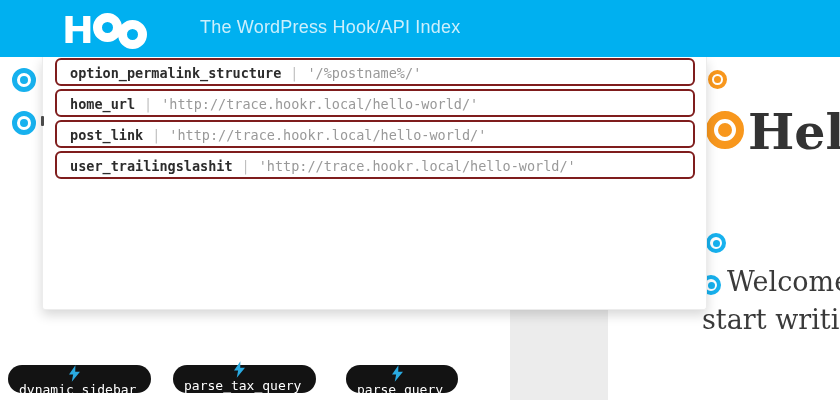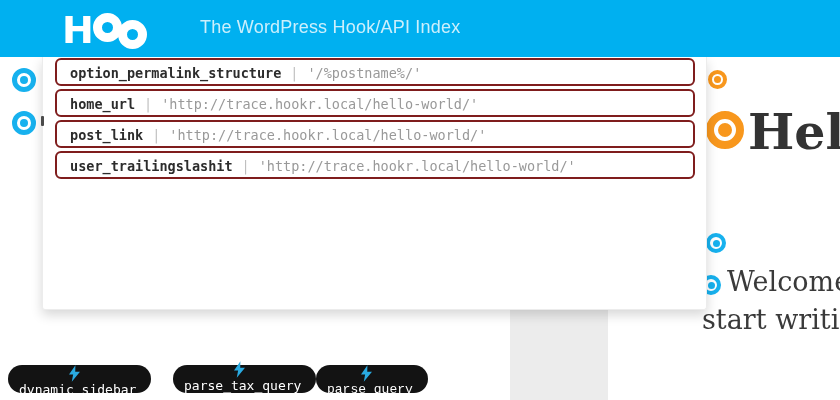--- a/index.html
+++ b/index.html
@@ -49,21 +49,21 @@
   .gray-col{position:absolute;left:510px;top:308px;width:98px;height:92px;background:#ececec;z-index:0;}
   .tick{position:absolute;left:41px;top:116px;width:3px;height:10px;background:#4a4a4a;
         border-radius:1px;z-index:6;}
 
   
   .badge{position:absolute;top:365px;height:28px;box-sizing:border-box;border-radius:14px;
         background:#131313;color:#fff;display:inline-flex;align-items:center;
         padding:0 15px 0 11px;font-family:"DejaVu Sans Mono",monospace;font-size:13px;
         cursor:pointer;z-index:2;flex-direction:column;}
   .badge .bolt{margin-right:6px;display:inline-flex;}
-  .b1{left:8px;} .b2{left:173px;justify-content:flex-end;} .b3{left:316px;font-family:Liberation Mono, monospace;}
+  .b1{left:8px;} .b2{left:173px;justify-content:flex-end;} .b3{left:346px;}
 </style>
 </head>
 <body>
 
 <div class="screen">
 
   <div class="header">
     <div class="logo">
       <span>H</span>
       <span class="ring up"></span>

